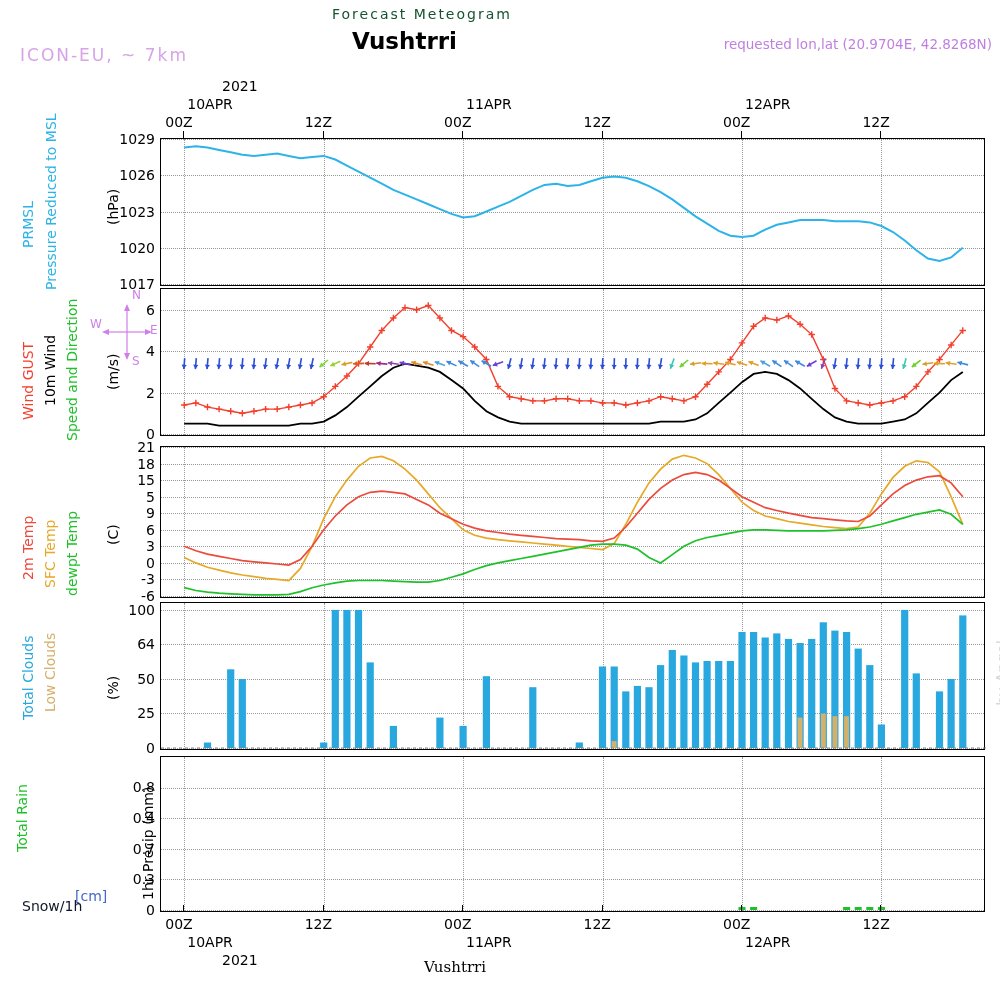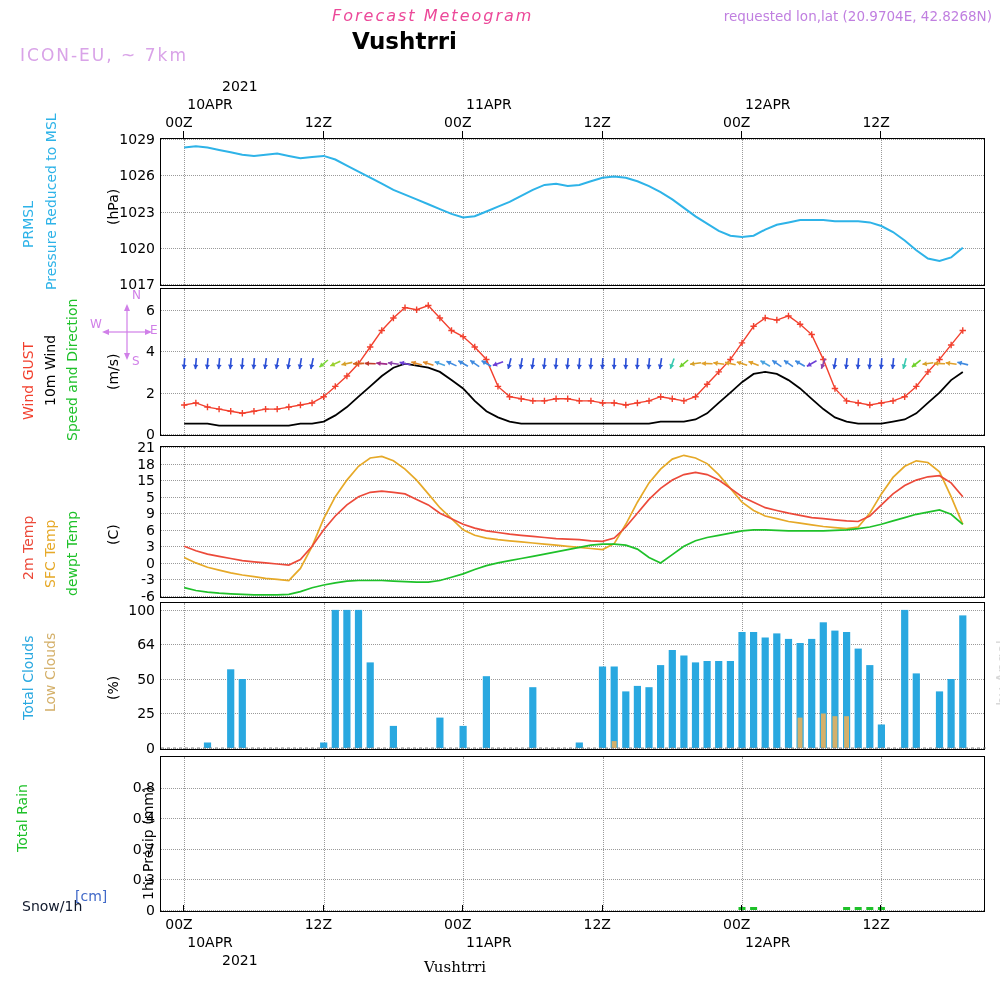--- a/index.html
+++ b/index.html
@@ -1,24 +1,24 @@
 <!DOCTYPE html>
 <html><head>
 <meta charset="utf-8">
 <style>
   html,body{margin:0;padding:0;background:#ffffff;}
   body{width:1000px;height:1000px;font-family:"DejaVu Sans",sans-serif;overflow:hidden;position:relative;}
   .root{position:absolute;left:0;top:0;width:1000px;height:1000px;}
 
   
-  .hdr-forecast{position:absolute;left:332px;top:6px;font-size:16px;letter-spacing:2px;color:#ec4899;font-style:italic;}
+  .hdr-forecast{position:absolute;left:332px;top:6px;font-size:14px;letter-spacing:2px;color:#14532d;}
   .hdr-title{position:absolute;left:352px;top:28px;font-size:23px;font-weight:bold;color:#000;font-family:"DejaVu Sans",sans-serif;}
   .hdr-model{position:absolute;left:20px;top:45px;font-size:17px;letter-spacing:2px;color:#d9a3e8;}
   .hdr-right{position:absolute;right:8px;top:8px;text-align:right;color:#c07fe0;font-size:13.5px;line-height:16px;}
-  .hdr-right div{white-space:nowrap;}
+  .hdr-right div{white-space:nowrap;margin-top:28px;}
 
   
   .panel{position:absolute;border:1.5px solid #000;background:#fff;box-sizing:border-box;}
   .gridv{position:absolute;top:0;bottom:0;width:0;border-left:1px dotted #9a9a9a;}
   .gridh{position:absolute;left:0;right:0;height:0;border-top:1px dotted #9a9a9a;}
   .ytick{position:absolute;right:100%;margin-right:6px;transform:translateY(-50%);font-size:14px;color:#000;white-space:nowrap;font-family:"DejaVu Sans",sans-serif;}
   .axlabel{position:absolute;font-size:14px;color:#000;white-space:nowrap;}
 
   
   .vlabel{position:absolute;transform-origin:0 0;transform:rotate(-90deg);white-space:nowrap;font-size:14px;}

